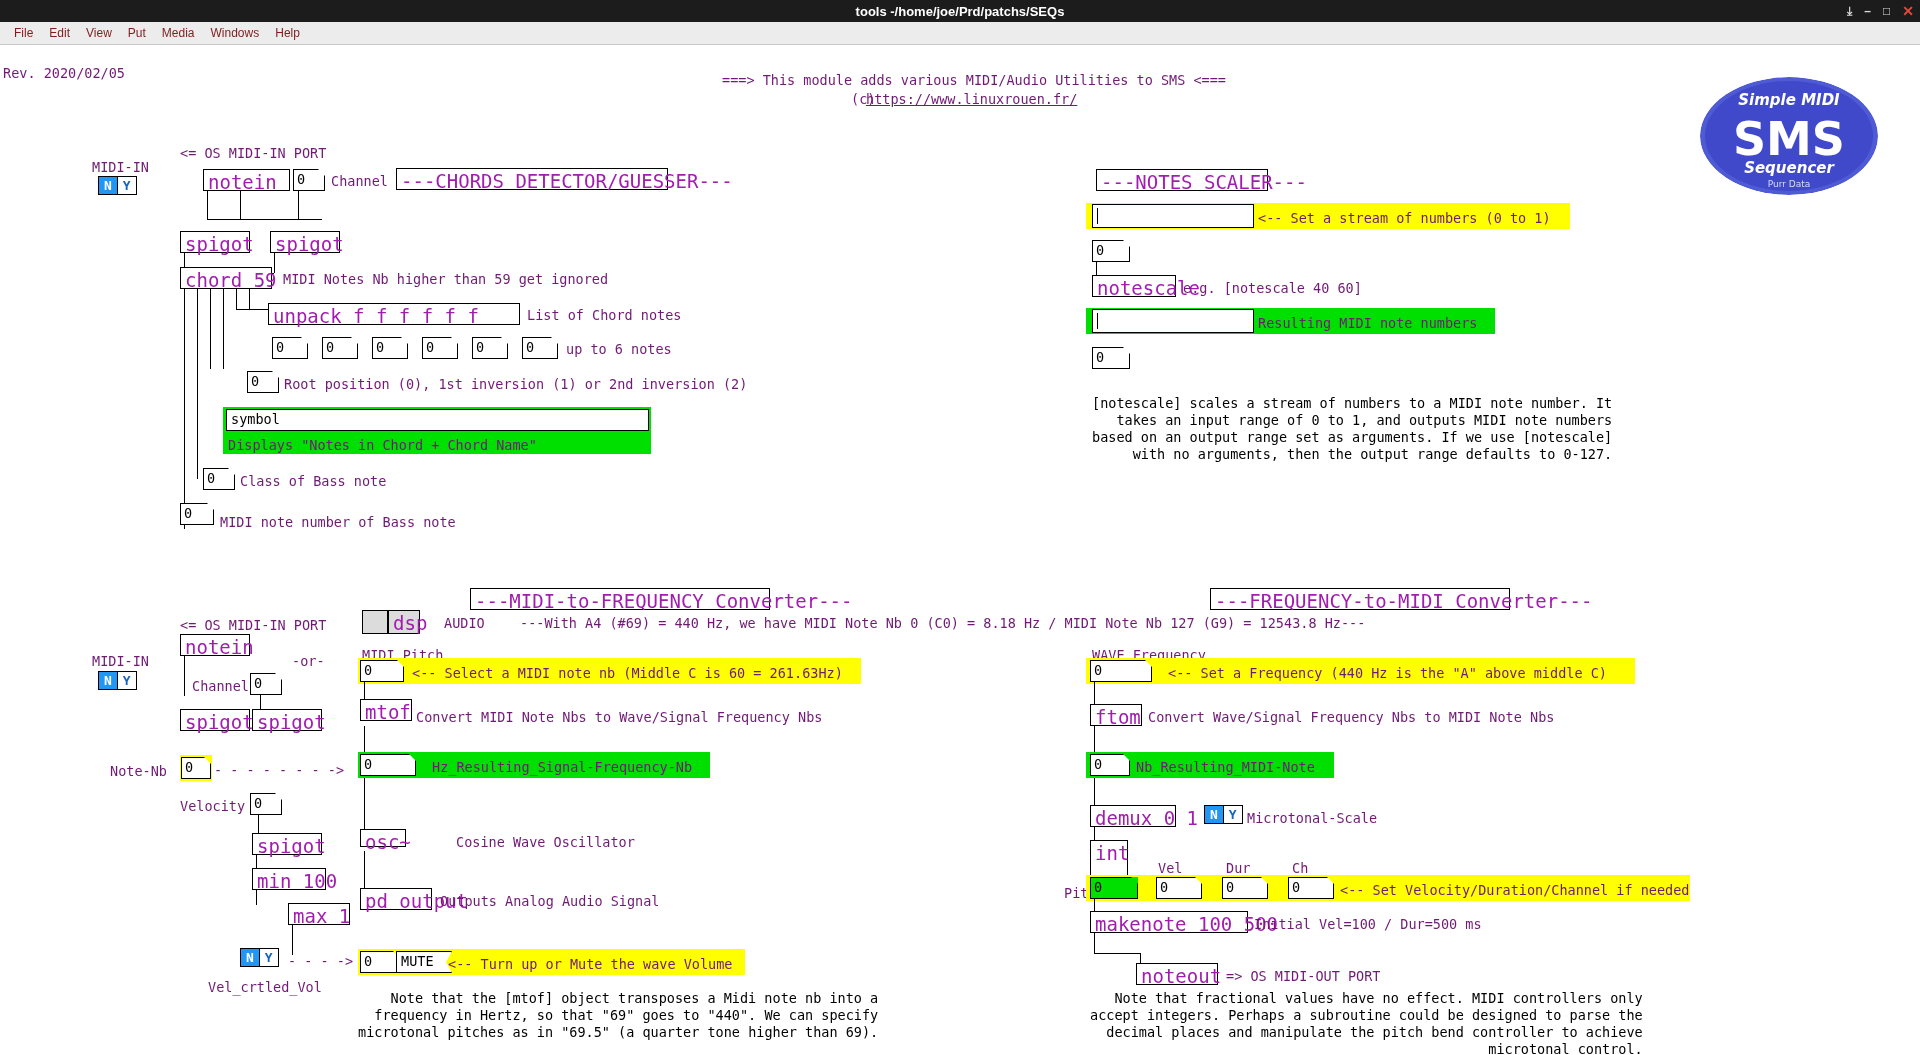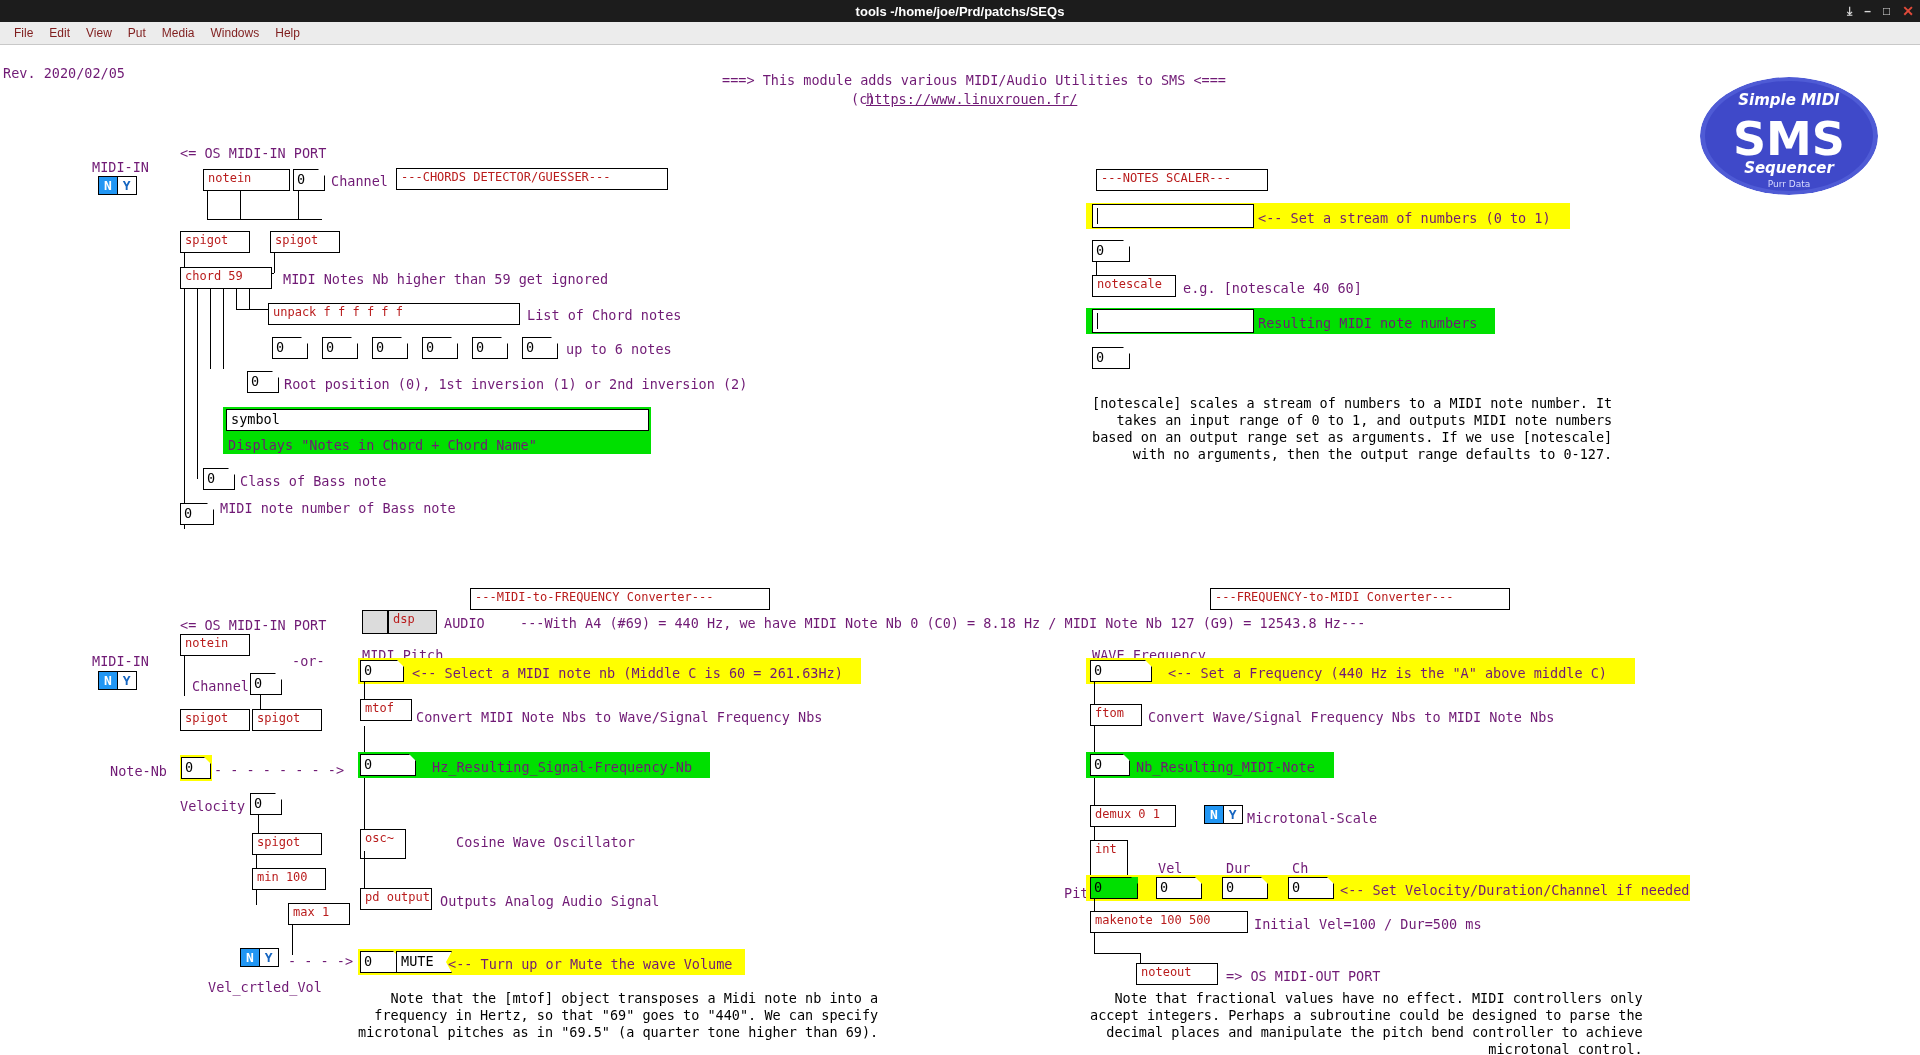--- a/index.html
+++ b/index.html
@@ -5,21 +5,21 @@
   html,body{margin:0;padding:0;}
   body{width:1920px;height:1055px;background:#ffffff;font-family:"DejaVu Sans Mono",monospace;overflow:hidden;}
   .titlebar{height:22px;background:#1c1c1c;color:#ffffff;display:flex;align-items:center;justify-content:center;position:relative;font-family:"Liberation Sans",sans-serif;font-size:13px;font-weight:bold;}
   .titlebar .wbtns{position:absolute;right:6px;top:0;height:22px;display:flex;align-items:center;gap:12px;font-size:12px;}
   .titlebar .wbtns span{color:#d8d8d8;cursor:pointer;}
   .titlebar .wbtns .cls{color:#e04a3a;font-size:14px;}
   .menubar{height:22px;background:#ececec;border-bottom:1px solid #c8c8c8;display:flex;align-items:center;padding-left:6px;font-family:"Liberation Sans",sans-serif;font-size:12px;color:#7f1d1d;}
   .menubar .mi{padding:2px 8px;cursor:default;}
   .canvas{position:relative;width:1920px;height:1011px;background:#ffffff;}
   .t{position:absolute;font-family:"DejaVu Sans Mono",monospace;font-size:13.5px;color:#701a75;white-space:pre;line-height:16px;}
-  .obj{position:absolute;border:1px solid #000;background:#fff;font-family:"DejaVu Sans Mono",monospace;font-size:12px;color:#b91c1c;padding:1px 4px;white-space:pre;box-sizing:border-box;}
+  .obj{position:absolute;border:1px solid #000;background:#fff;font-family:"DejaVu Sans Mono",monospace;font-size:19px;color:#a21caf;padding:1px 4px;white-space:pre;box-sizing:border-box;}
   .num{position:absolute;border:1px solid #000;background:#fff;font-family:"DejaVu Sans Mono",monospace;font-size:13.5px;color:#000;padding:1px 3px;white-space:pre;box-sizing:border-box;
        clip-path:polygon(0 0, calc(100% - 7px) 0, 100% 7px, 100% 100%, 0 100%);}
   .msg{position:absolute;border:1px solid #000;background:#fff;font-family:"DejaVu Sans Mono",monospace;font-size:13.5px;color:#000;padding:1px 4px;white-space:pre;box-sizing:border-box;
        clip-path:polygon(0 0, 100% 0, calc(100% - 6px) 50%, 100% 100%, 0 100%);}
   .symbox{position:absolute;border:1px solid #000;background:#00e000;font-family:"DejaVu Sans Mono",monospace;font-size:13.5px;color:#000;padding:1px 4px;white-space:pre;box-sizing:border-box;}
   .bng{position:absolute;border:1px solid #000;background:#dcdcdc;box-sizing:border-box;}
   .hl-y{position:absolute;background:#ffff00;}
   .hl-g{position:absolute;background:#00e000;}
   .cmt{position:absolute;font-family:"DejaVu Sans Mono",monospace;font-size:13.5px;color:#000;white-space:pre;line-height:17px;text-align:right;}
   .nybox{position:absolute;display:flex;align-items:center;font-family:"DejaVu Sans Mono",monospace;font-size:13px;}
@@ -124,21 +124,21 @@
   <div class="t" style="left:284px;top:331px;">Root position (0), 1st inversion (1) or 2nd inversion (2)</div>
 
   <div class="hl-g" style="left:223px;top:362px;width:428px;height:47px;"></div>
   <div class="symbox" style="left:226px;top:364px;width:423px;height:22px;background:#ffffff;">symbol</div>
   <div class="t" style="left:228px;top:392px;">Displays "Notes in Chord + Chord Name"</div>
 
   <div class="num" style="left:203px;top:423px;width:32px;height:22px;">0</div>
   <div class="t" style="left:240px;top:428px;">Class of Bass note</div>
 
   <div class="num" style="left:180px;top:458px;width:34px;height:22px;">0</div>
-  <div class="t" style="left:220px;top:455px;">MIDI note number of Bass note</div>
+  <div class="t" style="left:220px;top:469px;">MIDI note number of Bass note</div>
 
   <div class="obj" style="left:1096px;top:124px;width:172px;height:22px;">---NOTES SCALER---</div>
 
   <div class="hl-y" style="left:1086px;top:158px;width:484px;height:26px;"></div>
   <div class="entry" style="left:1092px;top:159px;width:162px;height:24px;background:#ffffff;"></div>
   <div class="caret" style="left:1097px;top:163px;height:16px;"></div>
   <div class="t" style="left:1258px;top:165px;">&lt;-- Set a stream of numbers (0 to 1)</div>
 
   <div class="num" style="left:1092px;top:195px;width:38px;height:22px;">0</div>
   <div class="line" style="left:1096px;top:217px;width:1px;height:17px;"></div>
@@ -191,42 +191,42 @@
   <div class="line" style="left:292px;top:880px;width:1px;height:30px;"></div>
 
   <div class="nybox" style="left:240px;top:903px;">
     <span class="n">N</span>
     <span class="y">Y</span>
   </div>
   <div class="t" style="left:208px;top:934px;">Vel_crtled_Vol</div>
   <div class="t" style="left:288px;top:908px;">- - - -&gt;  </div>
 
   <div class="bng" style="left:362px;top:565px;width:26px;height:24px;"></div>
-  <div class="obj" style="left:388px;top:565px;width:49px;height:24px;background:#dcdcdc;">dsp</div>
+  <div class="obj" style="left:388px;top:565px;width:32px;height:24px;background:#dcdcdc;">dsp</div>
   <div class="t" style="left:444px;top:570px;">AUDIO</div>
   <div class="t" style="left:520px;top:570px;">---With A4 (#69) = 440 Hz, we have MIDI Note Nb 0 (C0) = 8.18 Hz / MIDI Note Nb 127 (G9) = 12543.8 Hz---</div>
 
   <div class="obj" style="left:470px;top:543px;width:300px;height:22px;">---MIDI-to-FREQUENCY Converter---</div>
 
   <div class="t" style="left:362px;top:602px;">MIDI_Pitch</div>
   <div class="hl-y" style="left:358px;top:613px;width:503px;height:26px;"></div>
   <div class="num" style="left:360px;top:615px;width:44px;height:22px;">0</div>
   <div class="t" style="left:412px;top:620px;">&lt;-- Select a MIDI note nb (Middle C is 60 = 261.63Hz)</div>
 
   <div class="line" style="left:364px;top:637px;width:1px;height:25px;"></div>
   <div class="obj" style="left:360px;top:654px;width:52px;height:22px;">mtof</div>
   <div class="t" style="left:416px;top:664px;">Convert MIDI Note Nbs to Wave/Signal Frequency Nbs</div>
 
   <div class="line" style="left:364px;top:681px;width:1px;height:28px;"></div>
   <div class="hl-g" style="left:358px;top:707px;width:352px;height:26px;"></div>
   <div class="num" style="left:360px;top:709px;width:56px;height:22px;">0</div>
   <div class="t" style="left:432px;top:714px;">Hz_Resulting_Signal-Frequency-Nb</div>
 
   <div class="line" style="left:364px;top:733px;width:1px;height:55px;"></div>
-  <div class="obj" style="left:360px;top:784px;width:46px;height:30px;">osc~</div>
+  <div class="obj" style="left:360px;top:784px;width:46px;height:18px;">osc~</div>
   <div class="t" style="left:412px;top:789px;margin-left:44px;">Cosine Wave Oscillator</div>
 
   <div class="line" style="left:364px;top:806px;width:1px;height:40px;"></div>
   <div class="obj" style="left:360px;top:843px;width:72px;height:22px;">pd output</div>
   <div class="t" style="left:440px;top:848px;">Outputs Analog Audio Signal</div>
 
   <div class="hl-y" style="left:358px;top:904px;width:387px;height:26px;"></div>
   <div class="num" style="left:360px;top:906px;width:40px;height:22px;">0</div>
   <div class="msg" style="left:396px;top:906px;width:56px;height:22px;">MUTE</div>
   <div class="t" style="left:448px;top:911px;">&lt;-- Turn up or Mute the wave Volume</div>

